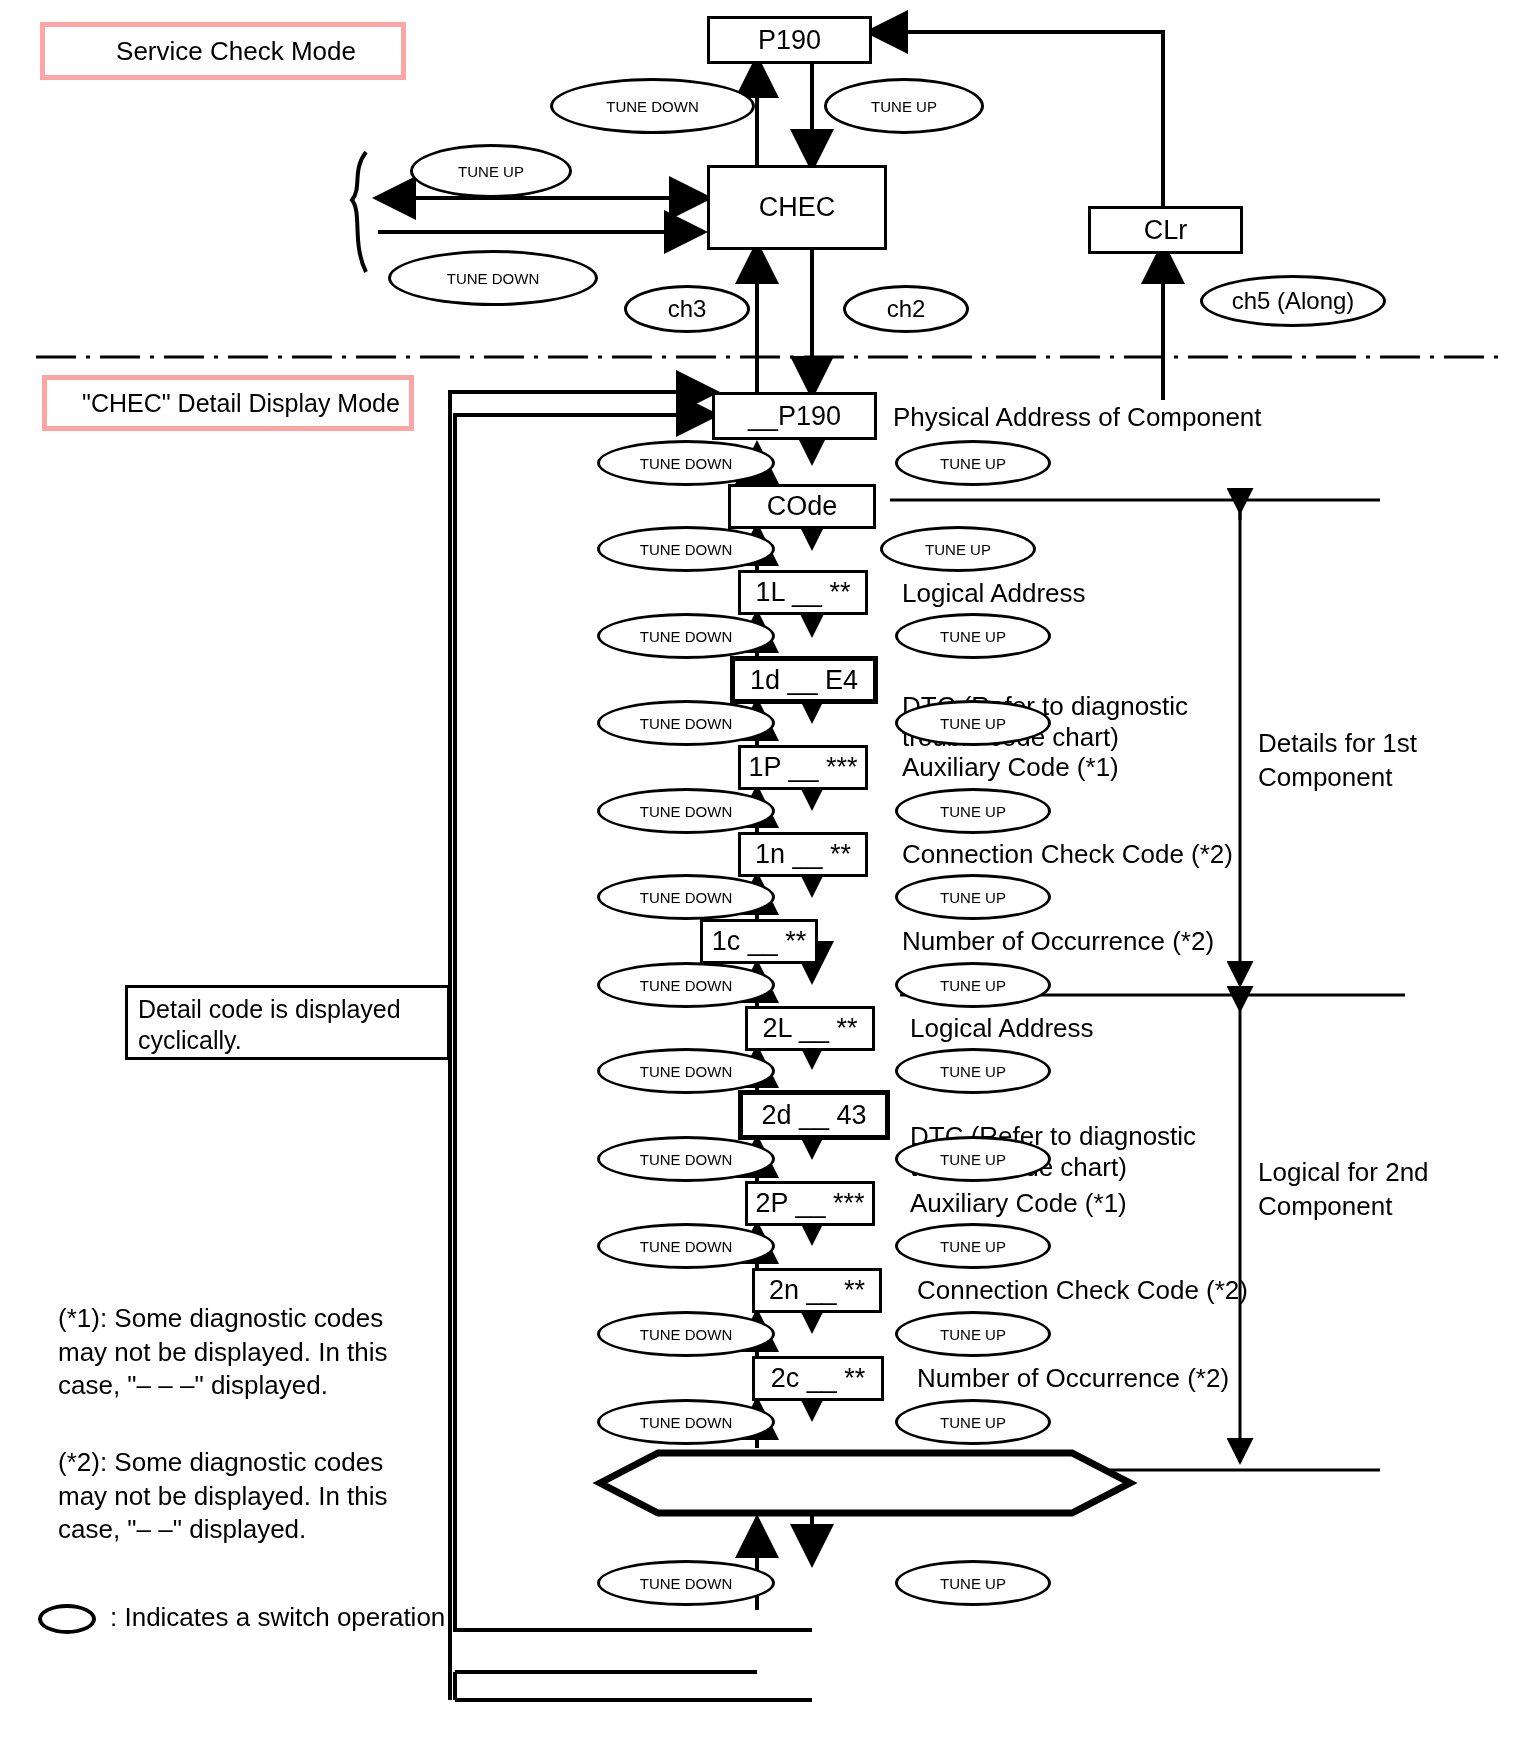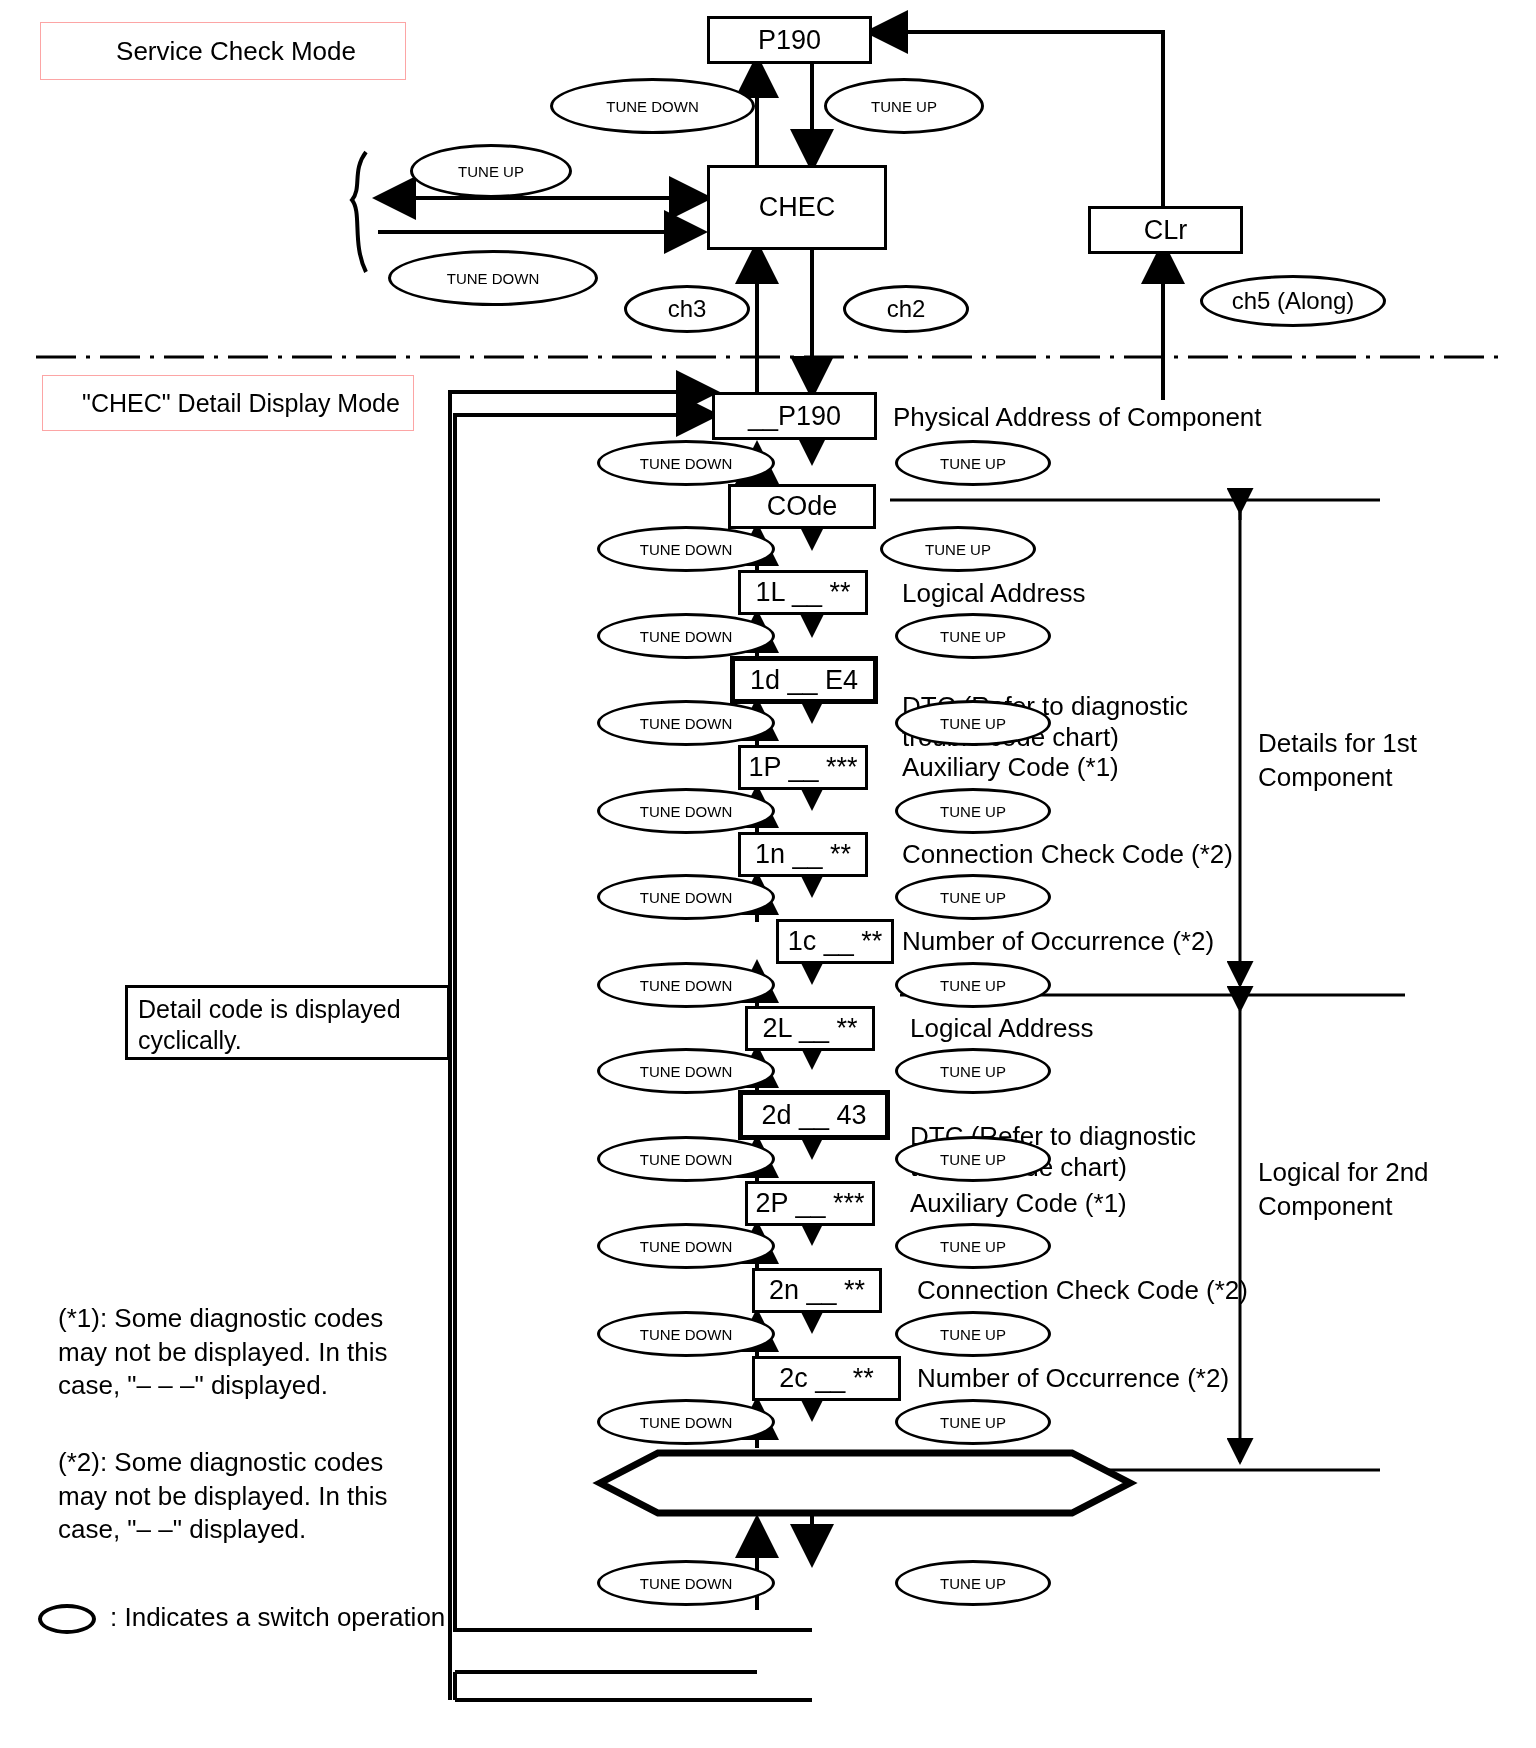--- a/index.html
+++ b/index.html
@@ -35,21 +35,21 @@
     align-items: center;
     justify-content: center;
     font-size: 27px;
     white-space: nowrap;
   }
   .node.bold { border-width: 5px; font-weight: normal; }
   .titlebox {
     position: absolute;
     box-sizing: border-box;
     background: #ffffff;
-    border: 1px solid #fca5a5;
+    border: 5px solid #fca5a5;
     display: flex;
     align-items: center;
     justify-content: center;
     font-size: 26px;
     white-space: nowrap;
     padding-left: 26px;
   }
   .notebox {
     position: absolute;
     box-sizing: border-box;
@@ -281,21 +281,21 @@
     <span>Auxiliary Code (*1)</span>
   </div>
 
   <div class="node" style="left:738px; top:832px; width:130px; height:45px;">
     <span>1n __ **</span>
   </div>
   <div class="label" style="left:902px; top:839px;">
     <span>Connection Check Code (*2)</span>
   </div>
 
-  <div class="node" style="left:776px; top:919px; width:118px; height:45px;">
+  <div class="node" style="left:700px; top:919px; width:118px; height:45px;">
     <span>1c __ **</span>
   </div>
   <div class="label" style="left:902px; top:926px;">
     <span>Number of Occurrence (*2)</span>
   </div>
 
   <div class="node" style="left:745px; top:1006px; width:130px; height:45px;">
     <span>2L __ **</span>
   </div>
   <div class="label" style="left:910px; top:1013px;">
@@ -317,21 +317,21 @@
     <span>Auxiliary Code (*1)</span>
   </div>
 
   <div class="node" style="left:752px; top:1268px; width:130px; height:45px;">
     <span>2n __ **</span>
   </div>
   <div class="label" style="left:917px; top:1275px;">
     <span>Connection Check Code (*2)</span>
   </div>
 
-  <div class="node" style="left:752px; top:1356px; width:149px; height:45px;">
+  <div class="node" style="left:752px; top:1356px; width:132px; height:45px;">
     <span>2c __ **</span>
   </div>
   <div class="label" style="left:917px; top:1363px;">
     <span>Number of Occurrence (*2)</span>
   </div>
 
   <div class="oval" style="left:597px; top:440px; width:178px; height:46px;">
       <span>TUNE DOWN</span>
     </div>
   <div class="oval" style="left:895px; top:440px; width:156px; height:46px;">

